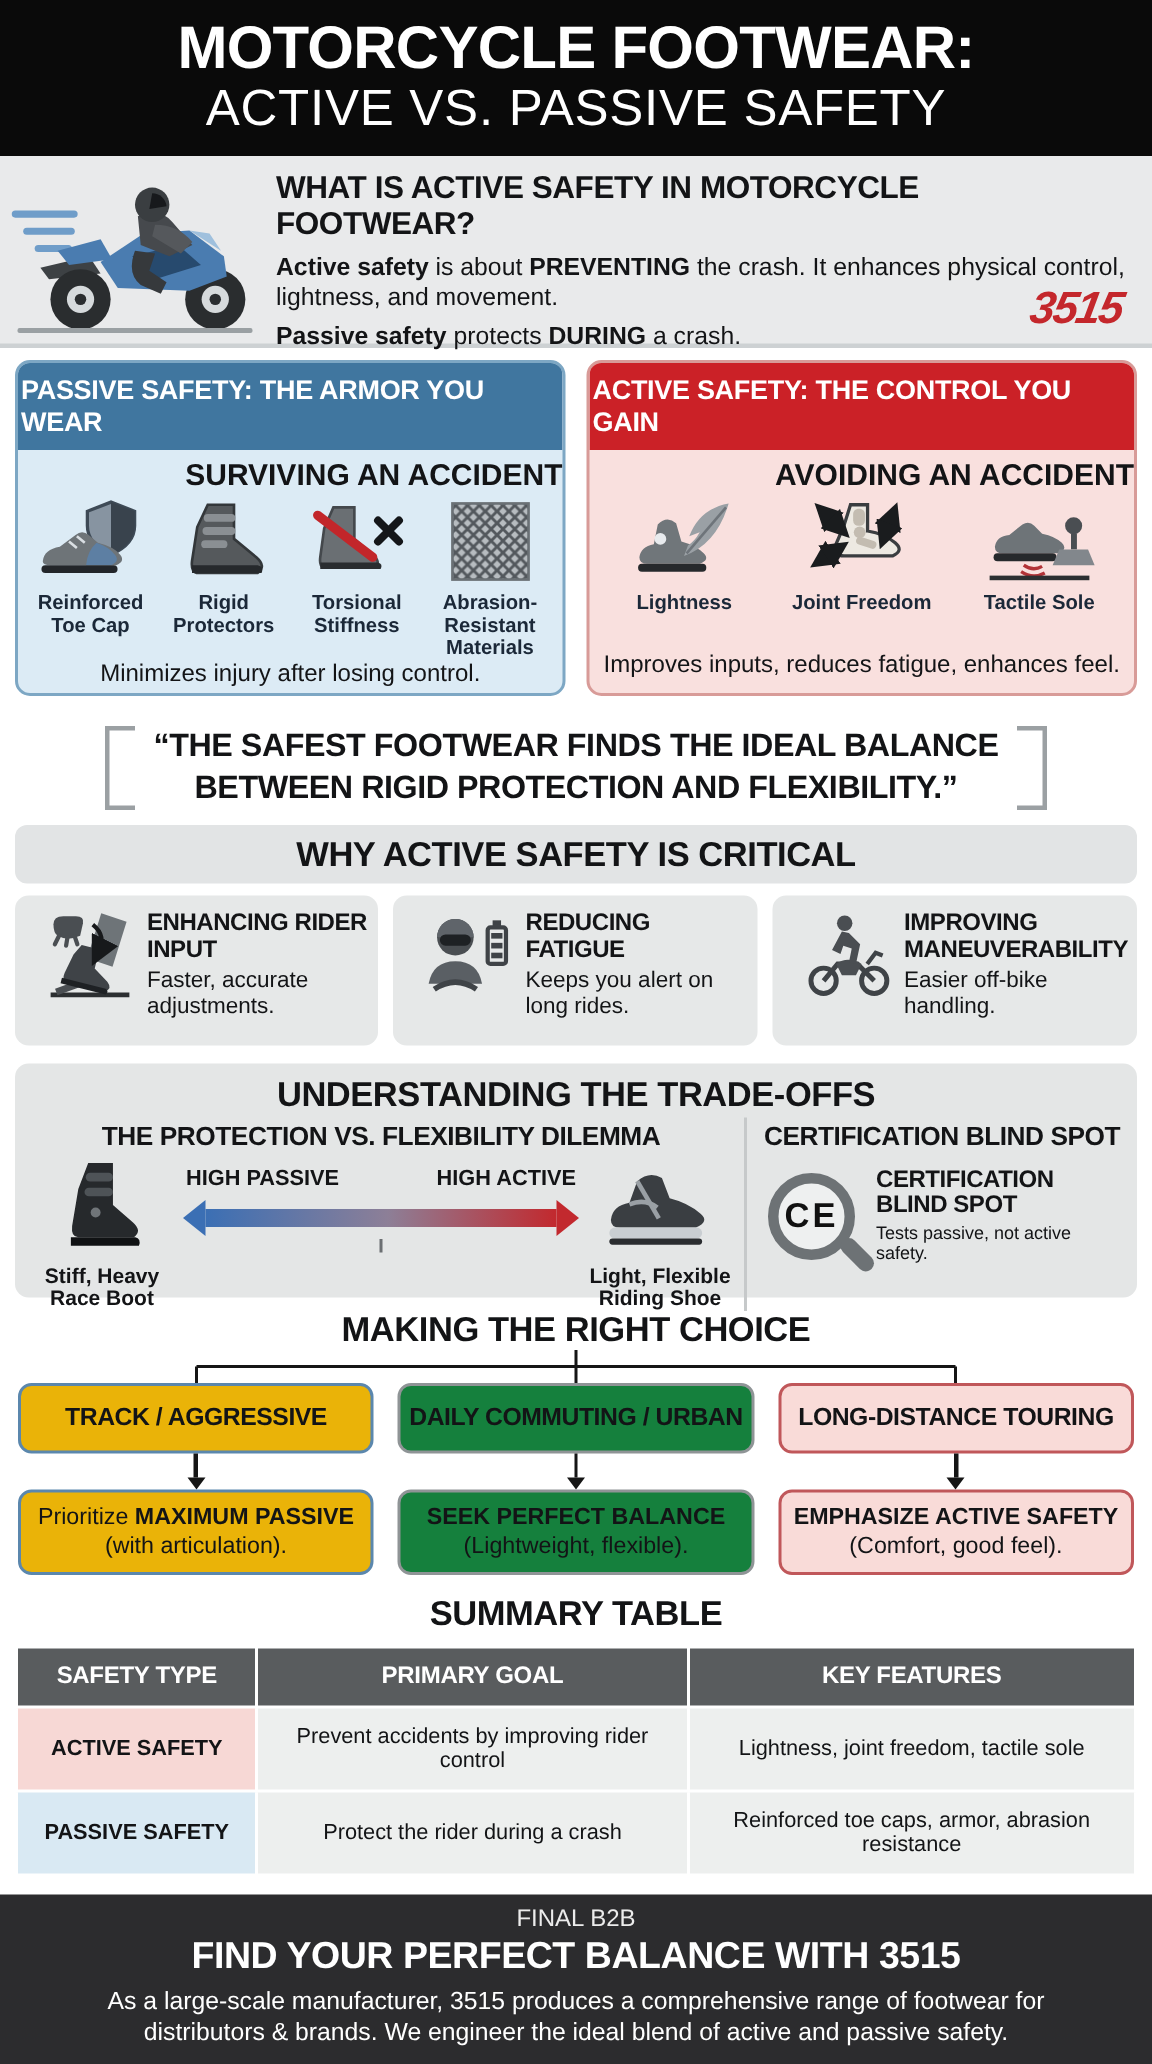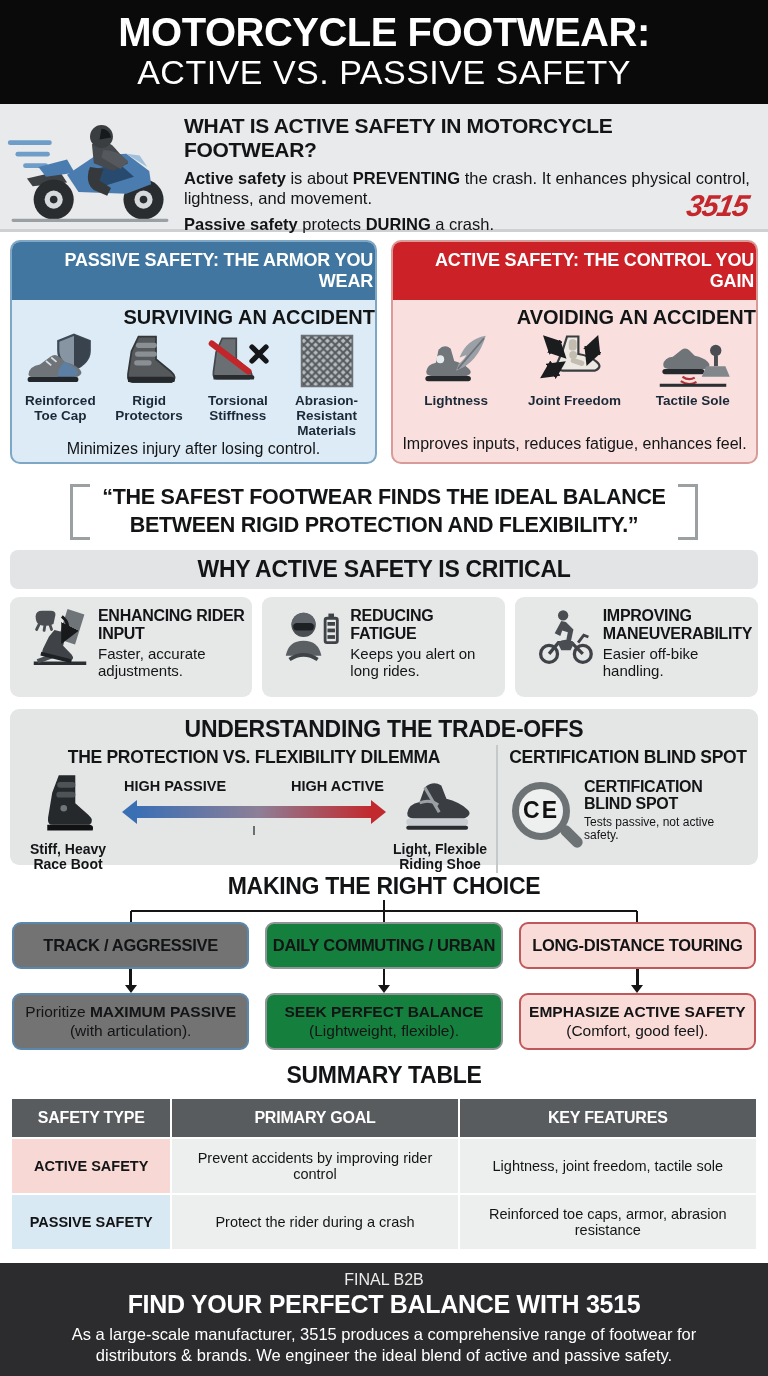--- a/index.html
+++ b/index.html
@@ -19,21 +19,21 @@
   .intro-text h3 { margin:0 0 6px; font-size:21px; letter-spacing:-0.3px; }
   .intro-text p { margin:0 0 6px; font-size:16.5px; line-height:1.22; }
   .brand3515 { color:#c4272c; font-weight:bold; font-style:italic; letter-spacing:-1.5px; display:inline-block; transform:skewX(-10deg); }
   .intro .brand3515 { position:absolute; right:20px; bottom:6px; font-size:30px; }
 
   
   .panels { display:flex; gap:14px; padding:8px 10px 6px; }
   .panel { flex:1; border-radius:10px; overflow:hidden; display:flex; flex-direction:column; height:224px; }
   .panel.passive { background:#dcebf5; border:2px solid #7da7c4; }
   .panel.active  { background:#f9e0de; border:2px solid #d89b98; }
-  .panel-h { color:#fff; font-weight:bold; font-size:18px; text-align:right; padding:8px 2px; letter-spacing:-0.2px; }
+  .panel-h { color:#fff; font-weight:bold; font-size:18px; text-align:left; padding:8px 2px; letter-spacing:-0.2px; }
   .passive .panel-h { background:#40769f; }
   .active  .panel-h { background:#cb2127; }
   .panel-sub { font-size:20px; font-weight:bold; text-align:right; margin:6px 0 2px; }
   .p-items { display:flex; justify-content:space-around; padding:2px 4px 0; flex:1; }
   .p-item { text-align:center; flex:1; padding:0 2px; }
   .p-item .icon svg { height:56px; width:74px; }
   .p-item .lbl { font-weight:bold; font-size:13.5px; line-height:1.12; color:#1b2838; }
   .panel-f { text-align:center; font-size:16px; padding:2px 0 9px; }
 
   
@@ -82,21 +82,21 @@
   
   .choice { position:relative; padding-top:8px; }
   .choice-h { text-align:center; font-size:23px; font-weight:bold; letter-spacing:-0.3px; }
   .connector { height:22px; position:relative; }
   .connector svg { position:absolute; left:0; top:0; }
   .choice-cols { display:flex; gap:16px; padding:0 12px; }
   .c-col { flex:1; }
   .c-top, .c-bot { border-radius:9px; text-align:center; border:2px solid; }
   .c-top { font-weight:bold; font-size:16.5px; padding:12px 2px; letter-spacing:-0.3px; }
   .c-bot { font-size:15.5px; padding:7px 2px; line-height:1.25; }
-  .c-col.blue .c-top, .c-col.blue .c-bot { background:#737373; border-color:#5b87ad; }
+  .c-col.blue .c-top, .c-col.blue .c-bot { background:#eab308; border-color:#5b87ad; }
   .c-col.gray .c-top, .c-col.gray .c-bot { background:#15803d; border-color:#8f9496; }
   .c-col.red  .c-top, .c-col.red  .c-bot { background:#f9dbd8; border-color:#c0575a; }
   .v-arrow { height:24px; display:flex; flex-direction:column; align-items:center; }
   .v-arrow .stem { width:2.5px; flex:1; background:#151515; }
   .v-arrow .tip { width:0; height:0; border-left:6px solid transparent; border-right:6px solid transparent; border-top:8px solid #151515; }
 
   
   .summary { padding:2px 10px 0; }
   .sum-h { text-align:center; font-size:23px; font-weight:bold; margin:10px 0 8px; letter-spacing:-0.3px; }
   table.sum { width:100%; border-collapse:collapse; table-layout:fixed; }

